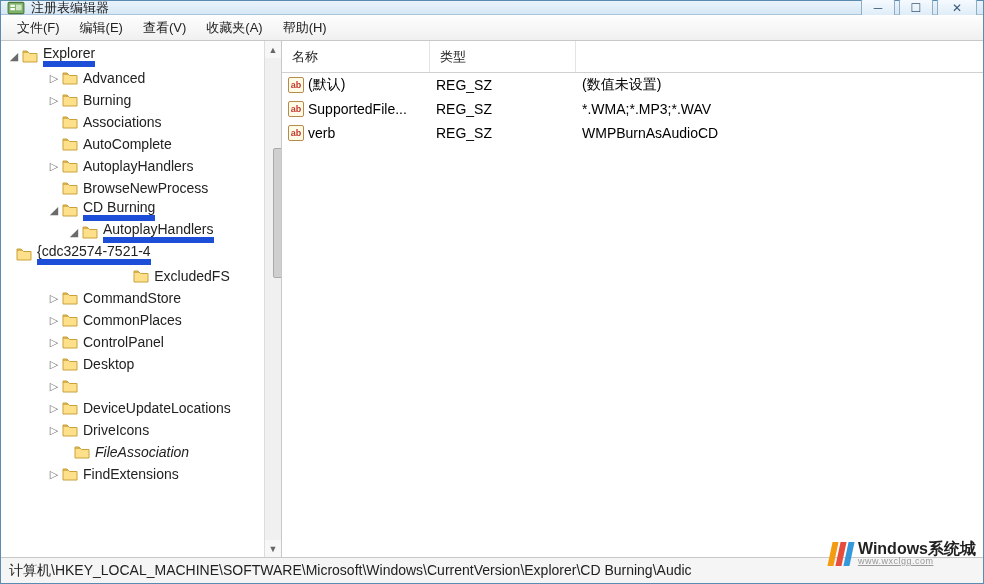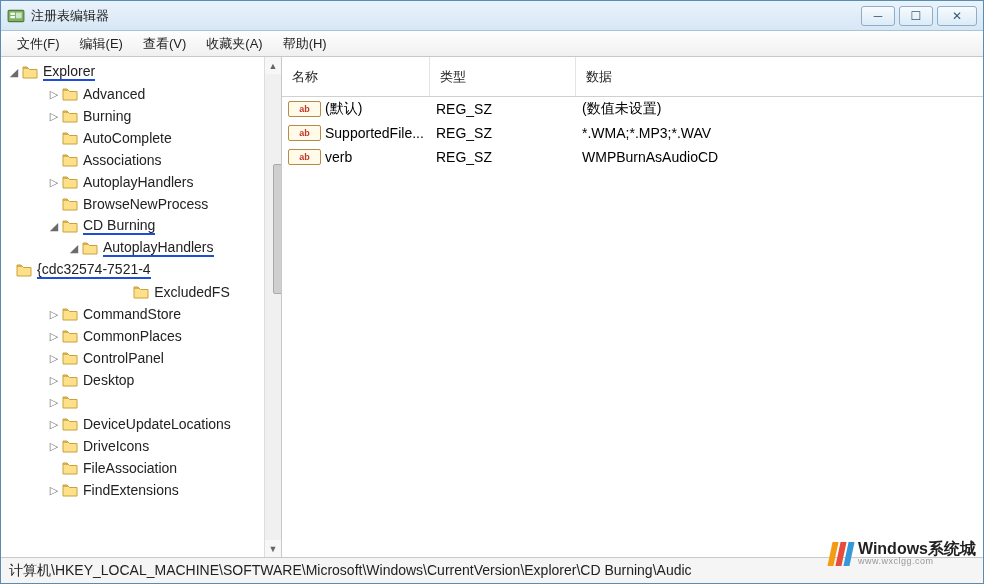--- a/index.html
+++ b/index.html
@@ -1,39 +1,39 @@
 <!DOCTYPE html>
 <html><head>
 <meta charset="utf-8">
 <style>
 * { box-sizing: border-box; margin: 0; padding: 0; font-family: "Microsoft YaHei", Tahoma, sans-serif; }
 body { width: 984px; height: 584px; overflow: hidden; background: #fff; position: relative; }
 
 .window { width: 984px; height: 584px; border: 1px solid #5a8bb0; display: flex; flex-direction: column; background: #fff; }
-.titlebar { height: 30px; background: linear-gradient(#eaf3fb, #d6e7f5); display: flex; align-items: center; padding: 0 6px; border-bottom: 1px solid #a9c3d8; }
+.titlebar { height: 14px; background: linear-gradient(#eaf3fb, #d6e7f5); display: flex; align-items: center; padding: 0 6px; border-bottom: 1px solid #a9c3d8; }
 .titlebar .icon-slot { width: 18px; height: 18px; margin-right: 6px; display:flex; align-items:center; justify-content:center; }
 .titlebar .title { font-size: 13px; color: #222; flex:1; }
 .winbtns { display: flex; gap: 4px; }
 .winbtn { width: 34px; height: 20px; border: 1px solid #8faec6; border-radius: 3px; background: linear-gradient(#f7fbff,#dcebf7); display:flex; align-items:center; justify-content:center; font-size:12px; color:#3a5a74; cursor:default; }
 .winbtn.close { width: 40px; }
 
 .menubar { height: 26px; background: linear-gradient(#fefefe,#f0f0f0); border-bottom: 1px solid #c8c8c8; display:flex; align-items:center; padding: 0 6px; font-size: 13px; color:#222; }
 .menubar .mitem { padding: 0 10px; height: 100%; display:flex; align-items:center; cursor:default; }
 
 .body { flex:1; display:flex; min-height:0; }
 .tree { width: 281px; border-right: 1px solid #c8c8c8; overflow: hidden; font-size: 14px; color:#222; padding-top:4px; position:relative; }
 .tree-inner { height:100%; overflow:auto; }
 .tn { display:flex; align-items:center; height: 22px; white-space: nowrap; }
 .tn .exp { width:14px; text-align:center; color:#6b6b6b; font-size:11px; cursor:default; }
 .tn .fld { width:18px; height:16px; margin-right:4px; display:inline-flex; align-items:center; justify-content:center; }
 .tn .lbl { }
-.underline-red { border-bottom: 2px solid #1d4ed8; padding-bottom: 0px; }
+.underline-red { border-bottom: 6px solid #1d4ed8; padding-bottom: 0px; }
 
 .listpane { flex:1; display:flex; flex-direction:column; overflow:hidden; }
-.colheaders { height:40px; border-bottom:1px solid #d0d0d0; display:flex; align-items:center; font-size:13px; color:#222; }
+.colheaders { height:32px; border-bottom:1px solid #d0d0d0; display:flex; align-items:center; font-size:13px; color:#222; }
 .colheaders .ch { padding: 0 10px; border-right:1px solid #e4e4e4; height:100%; display:flex; align-items:center; cursor:default; }
 .colheaders .ch.name { width:148px; }
 .colheaders .ch.type { width:146px; }
 .colheaders .ch.data { flex:1; border-right:none; }
 
 .rows { flex:1; overflow:auto; font-size:14px; }
 .row { display:flex; align-items:center; height:24px; }
 .row .c-name { width:148px; padding-left:6px; display:flex; align-items:center; gap:4px; overflow:hidden; text-overflow:ellipsis; white-space:nowrap; }
 .row .c-type { width:146px; padding-left:6px; }
 .row .c-data { flex:1; padding-left:6px; }
@@ -41,26 +41,26 @@
 .statusbar { height:26px; border-top:1px solid #c8c8c8; background:#f5f5f5; display:flex; align-items:center; padding:8px 8px; font-size:14px; color:#222; overflow:hidden; white-space:nowrap; }
 
 .watermark { position:absolute; right:8px; bottom:18px; display:flex; align-items:center; gap:6px; font-family: "Microsoft YaHei", sans-serif; pointer-events:none; }
 .watermark .bars { display:flex; gap:2px; }
 .watermark .bars span { width:6px; height:24px; display:block; transform:skewX(-12deg); }
 .watermark .bars span:nth-child(1){ background:#f39c12;} 
 .watermark .bars span:nth-child(2){ background:#e74c3c;} 
 .watermark .bars span:nth-child(3){ background:#3498db;} 
 .watermark .txt { display:flex; flex-direction:column; line-height:1; }
 .watermark .txt .t1 { font-size:16px; font-weight:bold; color:#222; }
-.watermark .txt .t2 { font-size:9px; color:#999; letter-spacing:0.5px; }
+.watermark .txt .t2 { font-size:9px; color:#999; letter-spacing:0.5px;text-decoration:underline; }
 
 
 .fld svg { width:16px; height:14px; }
 
-.valico { width:33px; height:16px; border:1px solid #b58b4a; background:#fffbe8; font-size:9px; color:#c0392b; display:inline-flex; align-items:center; justify-content:center; font-weight:bold; border-radius:2px; }
+.valico { width:16px; height:16px; border:1px solid #b58b4a; background:#fffbe8; font-size:9px; color:#c0392b; display:inline-flex; align-items:center; justify-content:center; font-weight:bold; border-radius:2px; }
 
 
 .vscroll { position:absolute; right:0; top:0; bottom:0; width:17px; background:#f0f0f0; border-left:1px solid #ddd; display:flex; flex-direction:column; align-items:center; }
 .vscroll .arrow { height:17px; width:100%; display:flex; align-items:center; justify-content:center; font-size:9px; color:#666; background:#f7f7f7; }
 .vscroll .thumb { width:15px; background:#cfcfcf; border:1px solid #aaa; border-radius:2px; }
 </style>
 </head>
 <body>
 
 <div class="window">
@@ -125,31 +125,31 @@
             <span class="lbl">Burning</span>
           </div>
           <div class="tn" style="padding-left: 46px;">
             <span class="exp"></span>
             <span class="fld">
               <svg viewBox="0 0 16 14">
                 <path d="M1 3 L6 3 L7.5 4.5 L15 4.5 L15 13 L1 13 Z" fill="#ffe08a" stroke="#c9a23a"></path>
                 <path d="M1 3 L1 2 L5 2 L6 3 Z" fill="#f5d276" stroke="#c9a23a"></path>
               </svg>
             </span>
+            <span class="lbl">Associations</span>
+          </div>
+          <div class="tn" style="padding-left: 46px;">
+            <span class="exp"></span>
+            <span class="fld">
+              <svg viewBox="0 0 16 14">
+                <path d="M1 3 L6 3 L7.5 4.5 L15 4.5 L15 13 L1 13 Z" fill="#ffe08a" stroke="#c9a23a"></path>
+                <path d="M1 3 L1 2 L5 2 L6 3 Z" fill="#f5d276" stroke="#c9a23a"></path>
+              </svg>
+            </span>
             <span class="lbl">AutoComplete</span>
-          </div>
-          <div class="tn" style="padding-left: 46px;">
-            <span class="exp"></span>
-            <span class="fld">
-              <svg viewBox="0 0 16 14">
-                <path d="M1 3 L6 3 L7.5 4.5 L15 4.5 L15 13 L1 13 Z" fill="#ffe08a" stroke="#c9a23a"></path>
-                <path d="M1 3 L1 2 L5 2 L6 3 Z" fill="#f5d276" stroke="#c9a23a"></path>
-              </svg>
-            </span>
-            <span class="lbl">Associations</span>
           </div>
           <div class="tn" style="padding-left: 46px;">
             <span class="exp">▷</span>
             <span class="fld">
               <svg viewBox="0 0 16 14">
                 <path d="M1 3 L6 3 L7.5 4.5 L15 4.5 L15 13 L1 13 Z" fill="#ffe08a" stroke="#c9a23a"></path>
                 <path d="M1 3 L1 2 L5 2 L6 3 Z" fill="#f5d276" stroke="#c9a23a"></path>
               </svg>
             </span>
             <span class="lbl">AutoplayHandlers</span>
@@ -266,21 +266,21 @@
           <div class="tn" style="padding-left: 46px;">
             <span class="exp">▷</span>
             <span class="fld">
               <svg viewBox="0 0 16 14">
                 <path d="M1 3 L6 3 L7.5 4.5 L15 4.5 L15 13 L1 13 Z" fill="#ffe08a" stroke="#c9a23a"></path>
                 <path d="M1 3 L1 2 L5 2 L6 3 Z" fill="#f5d276" stroke="#c9a23a"></path>
               </svg>
             </span>
             <span class="lbl">DriveIcons</span>
           </div>
-          <div class="tn" style="padding-left: 46px;">
+          <div class="tn" style="padding-left: 58px; font-style: italic;">
             <span class="exp"></span>
             <span class="fld">
               <svg viewBox="0 0 16 14">
                 <path d="M1 3 L6 3 L7.5 4.5 L15 4.5 L15 13 L1 13 Z" fill="#ffe08a" stroke="#c9a23a"></path>
                 <path d="M1 3 L1 2 L5 2 L6 3 Z" fill="#f5d276" stroke="#c9a23a"></path>
               </svg>
             </span>
             <span class="lbl">FileAssociation</span>
           </div>
           <div class="tn" style="padding-left: 46px;">
@@ -300,21 +300,20 @@
           <div class="thumb" style="position:absolute; top:90px; height:130px; left:0;"></div>
         </div>
         <div class="arrow">▼</div>
       </div>
     </div>
 
     <div class="listpane">
       <div class="colheaders">
         <div class="ch name">名称</div>
         <div class="ch type">类型</div>
-        <div class="ch data">数据</div>
       </div>
       <div class="rows" id="rows">
           <div class="row">
             <div class="c-name">
               <span class="valico">ab</span>
               <span>(默认)</span>
             </div>
             <div class="c-type">REG_SZ</div>
             <div class="c-data">(数值未设置)</div>
           </div>

